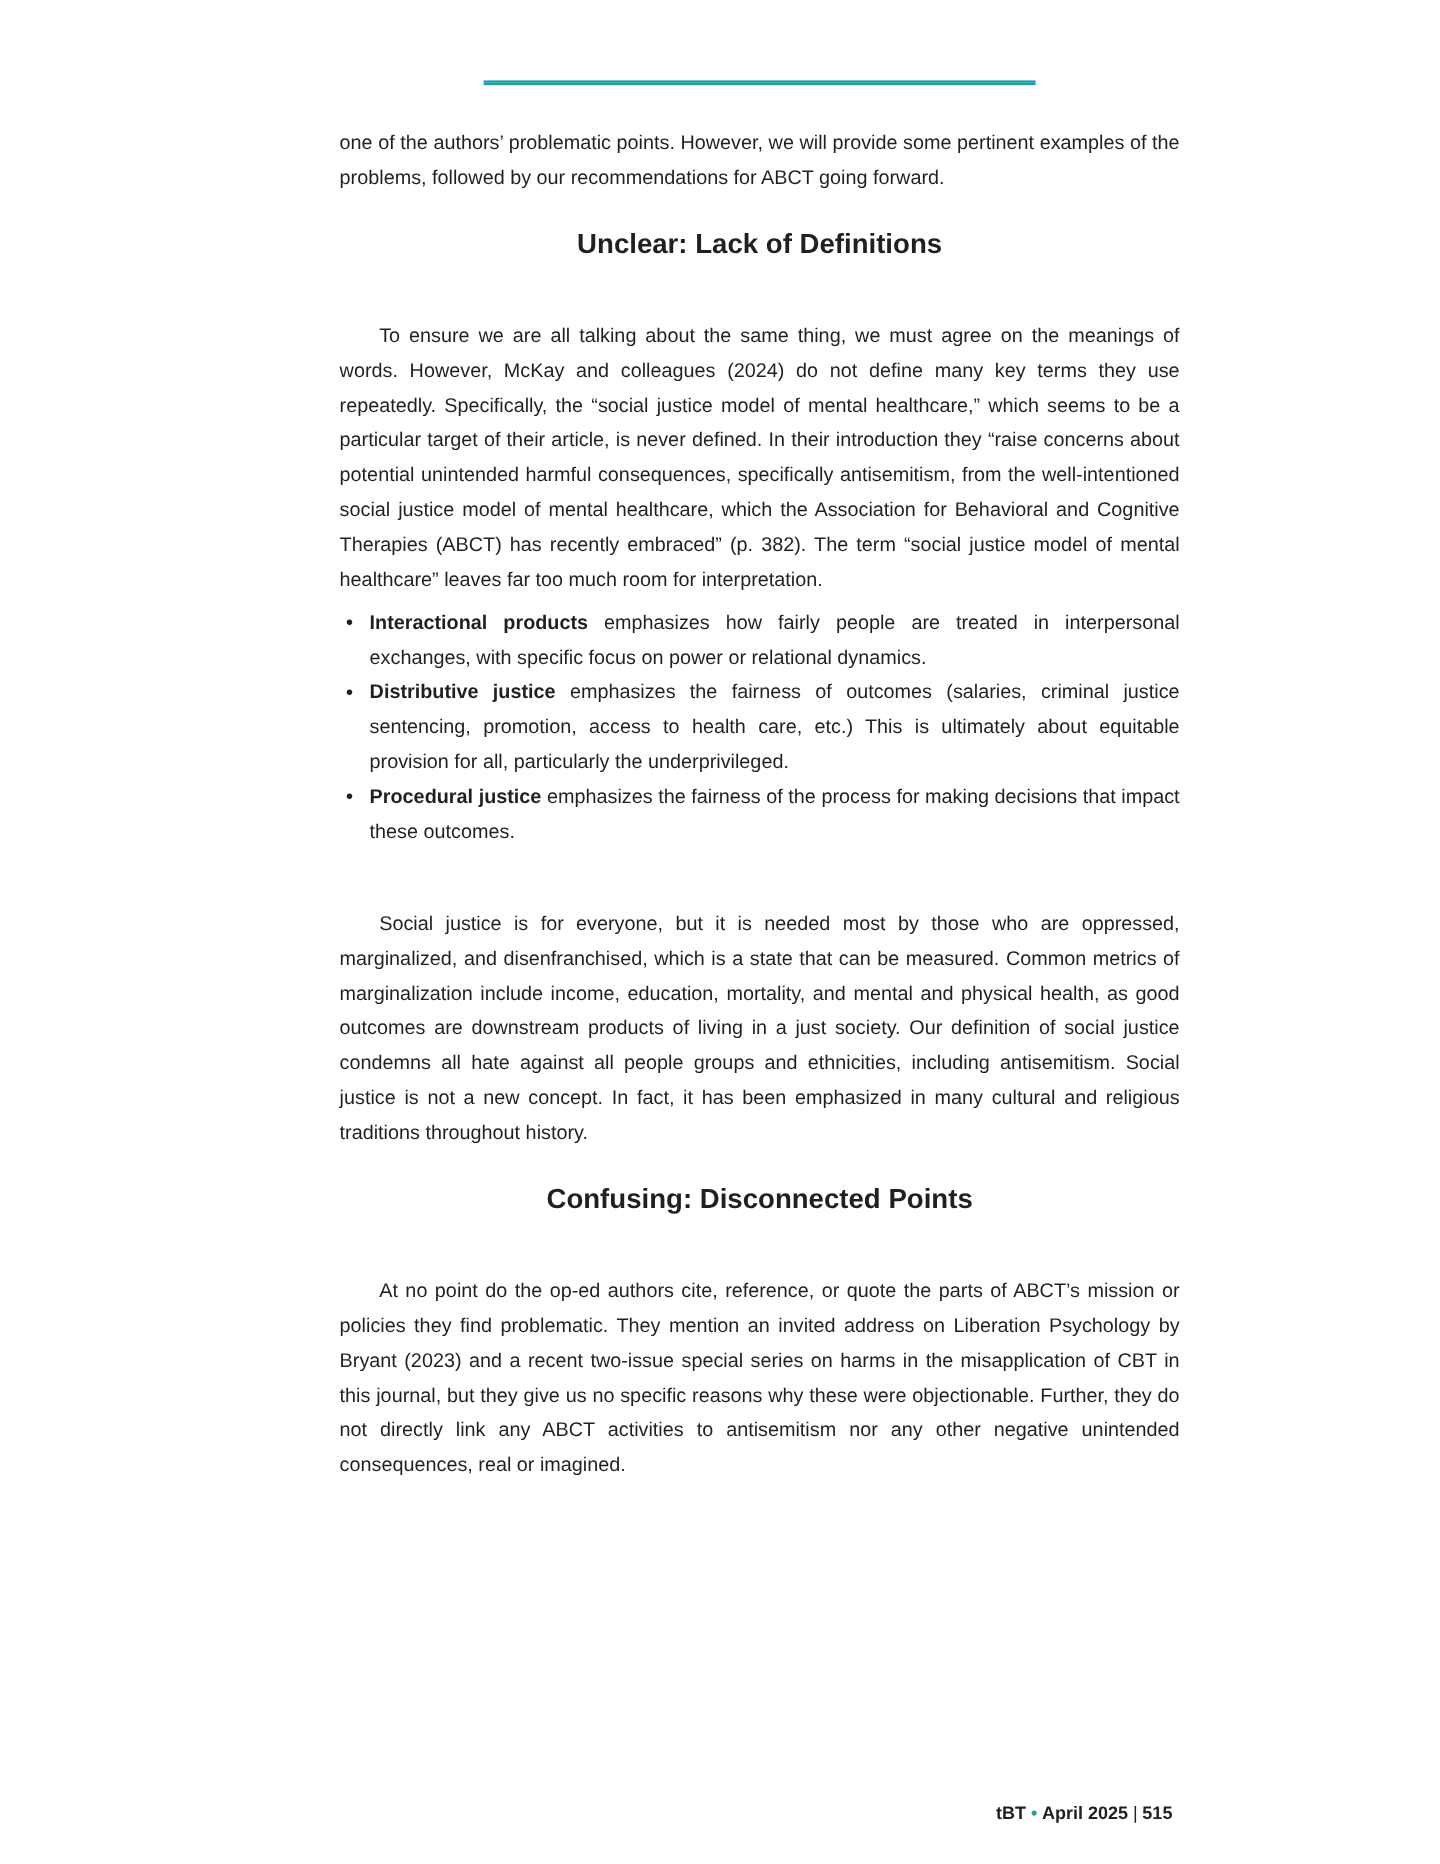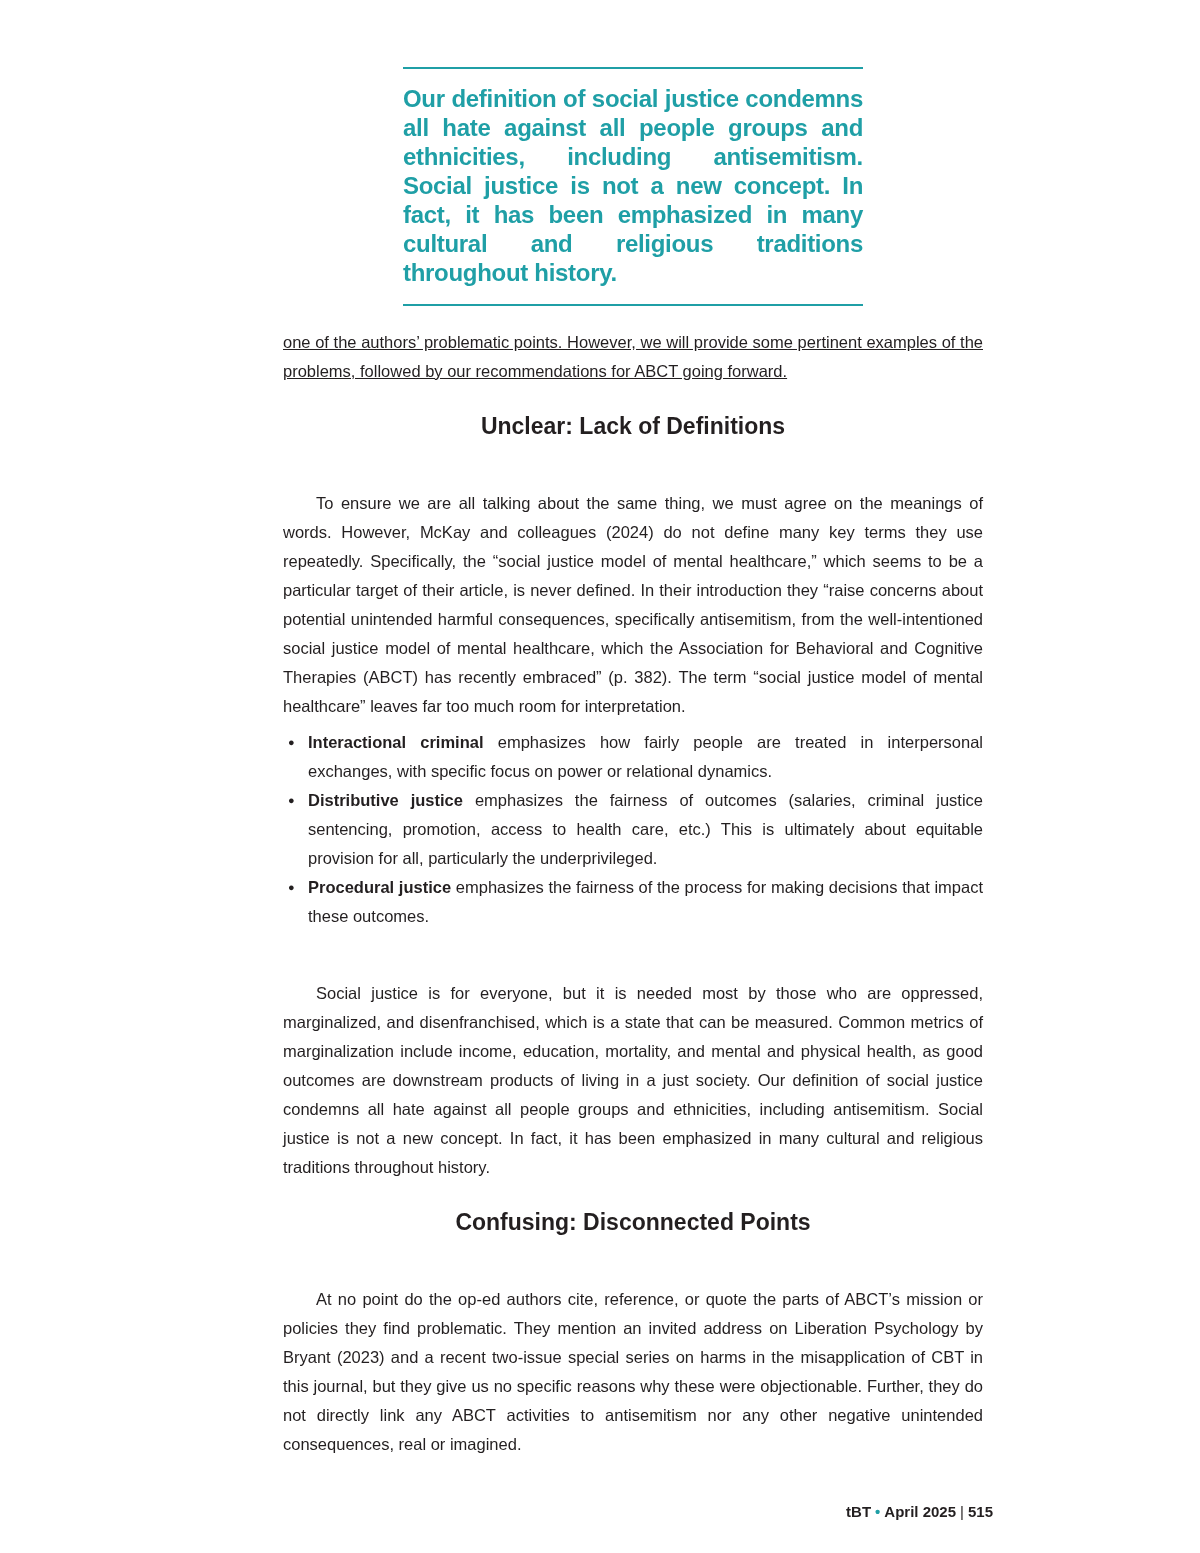--- a/index.html
+++ b/index.html
@@ -27,21 +27,21 @@
     text-align: justify;
   }
 
   
   .para {
     margin: 0;
     font-size: 16.5px;
     line-height: 29px;
     text-align: justify;
   }
-  .first-after-quote { margin-top: 22px; text-decoration: underline; }
+  .first-after-quote { margin-top: 34px; }
   .indent { text-indent: 33px; margin-top: 48px; }
 
   h2.section-heading {
     margin: 26px 0 2px 0;
     font-size: 23px;
     line-height: 29px;
     font-weight: bold;
     text-align: center;
     color: #231f20;
   }
@@ -61,52 +61,51 @@
     left: 5px; top: 0;
     font-size: 11px;
     line-height: 29px;
   }
   .lead-bold { font-weight: bold; }
 
   
   .footer {
     position: absolute;
     top: 1502px;
-    right: 207px;
+    right: 223px;
     font-size: 15px;
     line-height: 20px;
     color: #231f20;
     white-space: nowrap;
   }
   .footer .bold { font-weight: bold; }
   .footer .teal-dot { color: #1f9fa6; font-weight: bold; padding: 0 4px; }
   .footer .divider { font-weight: normal; padding: 0 4px; }
 </style>
 </head>
 <body>
 
 <div class="page">
   <div class="column">
 
     <div class="pullquote">
       <hr class="pq-rule">
-      <p class="pq-text">Our definition of social justice condemns all hate against all people groups and ethnicities, including antisemitism. Social justice is not a new concept. In fact, it has been emphasized in many cultural and religious traditions throughout history.</p>
       <hr class="pq-rule">
     </div>
 
     <p class="para first-after-quote">one of the authors’ problematic points. However, we will provide some pertinent examples of the problems, followed by our recommendations for ABCT going forward.</p>
 
     <h2 class="section-heading">Unclear: Lack of Definitions</h2>
 
     <p class="para indent">To ensure we are all talking about the same thing, we must agree on the meanings of words. However, McKay and colleagues (2024) do not define many key terms they use repeatedly. Specifically, the “social justice model of mental healthcare,” which seems to be a particular target of their article, is never defined. In their introduction they “raise concerns about potential unintended harmful consequences, specifically antisemitism, from the well-intentioned social justice model of mental healthcare, which the Association for Behavioral and Cognitive Therapies (ABCT) has recently embraced” (p. 382). The term “social justice model of mental healthcare” leaves far too much room for interpretation.</p>
 
     <ul class="bullet-list">
       <li>
         <span class="bullet-glyph">●</span>
-        <span class="lead-bold">Interactional criminal</span><span> emphasizes how fairly people are treated in interpersonal exchanges, with specific focus on power or relational dynamics.</span>
+        <span class="lead-bold">Interactional products</span><span> emphasizes how fairly people are treated in interpersonal exchanges, with specific focus on power or relational dynamics.</span>
       </li>
       <li>
         <span class="bullet-glyph">●</span>
         <span class="lead-bold">Distributive justice</span><span> emphasizes the fairness of outcomes (salaries, criminal justice sentencing, promotion, access to health care, etc.) This is ultimately about equitable provision for all, particularly the underprivileged.</span>
       </li>
       <li>
         <span class="bullet-glyph">●</span>
         <span class="lead-bold">Procedural justice</span><span> emphasizes the fairness of the process for making decisions that impact these outcomes.</span>
       </li>
     </ul>

